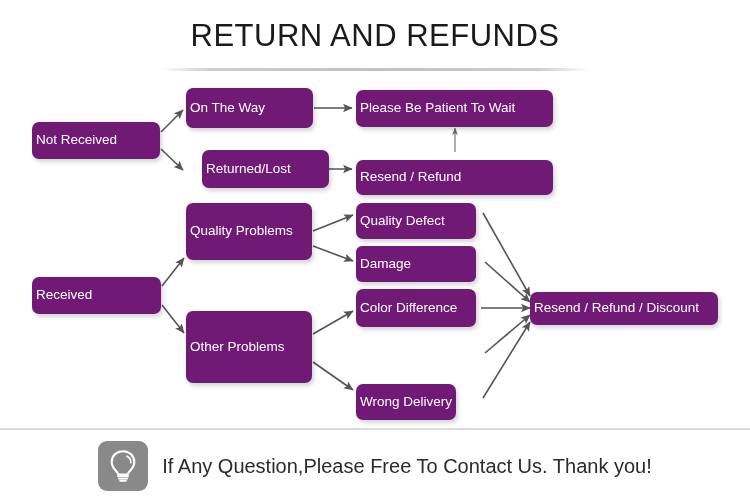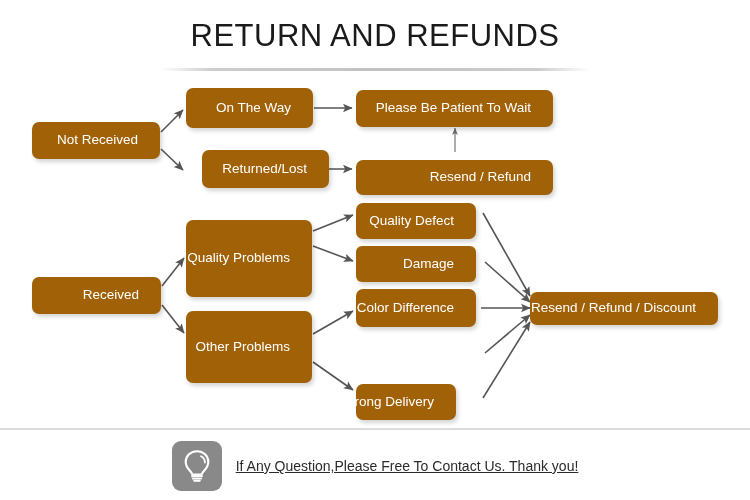--- a/index.html
+++ b/index.html
@@ -42,32 +42,32 @@
         rgba(196,196,196,0.85) 12%,
         rgba(190,190,190,0.95) 50%,
         rgba(196,196,196,0.85) 88%,
         rgba(200,200,200,0) 100%);
     border-radius: 2px;
   }
 
   
   .node {
     position: absolute;
-    background: #a16207;
+    background: #701a75;
     color: #ffffff;
     border-radius: 7px;
     display: flex;
     align-items: center;
-    justify-content: flex-end;
+    justify-content: flex-start;
     text-align: center;
     font-size: 13.5px;
     line-height: 1.1;
     box-shadow: 2px 3px 4px rgba(0,0,0,0.17);
     box-sizing: border-box;
-    padding: 0 22px;
+    padding: 0 4px;
     white-space: nowrap;
   }
 
   
   #arrows {
     position: absolute;
     left: 0;
     top: 0;
     width: 750px;
     height: 500px;
@@ -98,24 +98,23 @@
     height: 50px;
     border-radius: 9px;
     background: #898989;
     display: flex;
     align-items: center;
     justify-content: center;
     flex: 0 0 auto;
   }
   #footer-text {
     margin-left: 14px;
-    font-size: 14px;
+    font-size: 20px;
     color: #2b2b2b;
     white-space: nowrap;
-    text-decoration: underline;
   }
 </style>
 </head>
 <body>
 
 <div id="page">
 
   <div id="title">RETURN AND REFUNDS</div>
   <div id="title-divider"></div>
 
@@ -181,21 +180,21 @@
   </div>
 
   <div class="node" style="left:356px; top:160px; width:197px; height:35px;">
     <span>Resend / Refund</span>
   </div>
 
   <div class="node" style="left:32px; top:277px; width:129px; height:37px;">
     <span>Received</span>
   </div>
 
-  <div class="node" style="left:186px; top:220px; width:126px; height:77px;border-radius:7px;">
+  <div class="node" style="left:186px; top:203px; width:126px; height:57px;border-radius:7px;">
     <span>Quality Problems</span>
   </div>
 
   <div class="node" style="left:186px; top:311px; width:126px; height:72px;">
     <span>Other Problems</span>
   </div>
 
   <div class="node" style="left:356px; top:203px; width:120px; height:36px;">
     <span>Quality Defect</span>
   </div>

